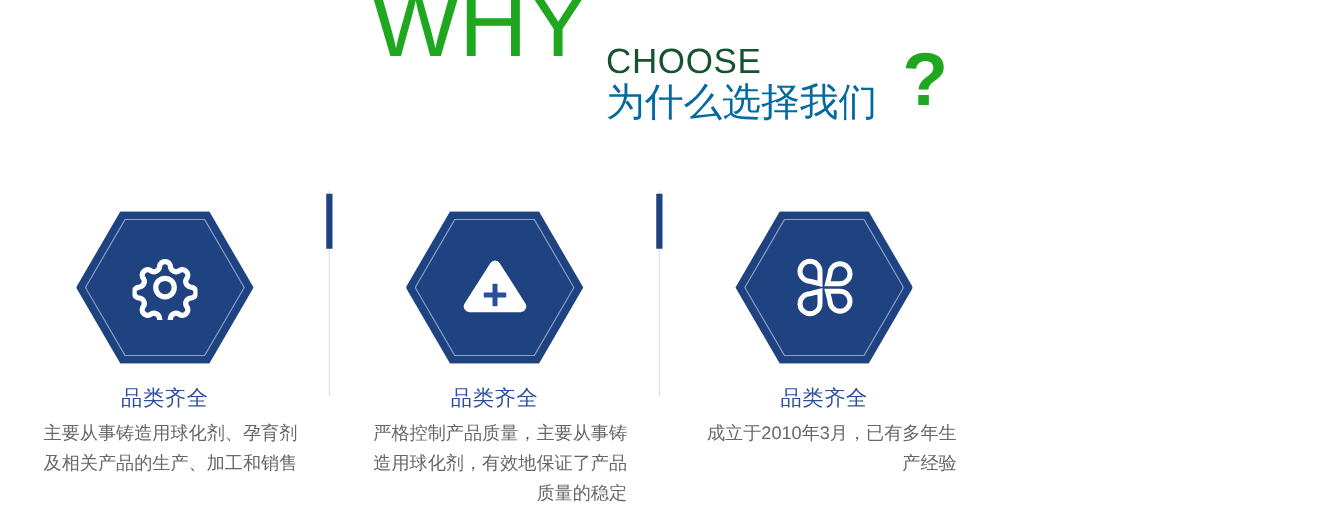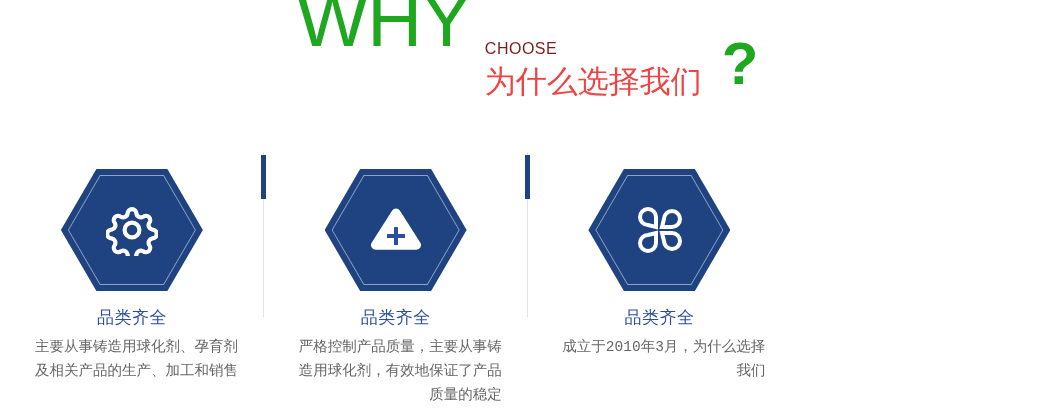--- a/index.html
+++ b/index.html
@@ -32,51 +32,50 @@
     letter-spacing:-1px;
     margin-top:-2px;
     font-family:"Liberation Sans","DejaVu Sans",sans-serif;
   }
   .stacked{
     display:flex;
     flex-direction:column;
     margin-top:2px;
   }
   .choose{
-    font-size:16px;
+    font-size:28px;
     line-height:26px;
-    color:#7f1d1d;
+    color:#14532d;
     letter-spacing:0.5px;
     margin-top:48px;
   }
   .cn-title{
     font-size:31px;
     line-height:36px;
-    color:#ef4444;
+    color:#0369a1;
     letter-spacing:0px;
     margin-top:2px;
     white-space:nowrap;
   }
   .qmark{
     font-size:60px;
     line-height:60px;
     font-weight:bold;
     color:#1fa81f;
     align-self:flex-end;
     margin-bottom:6px;
     margin-left:6px;
   }
 
   
   .cols{
     position:absolute;
     left:0;top:150px;
     width:1055px;height:266px;
     display:flex;
-    font-family:Liberation Mono, monospace;
   }
   .col{
     width:263.75px;
     position:relative;
     display:flex;
     flex-direction:column;
     align-items:center;
   }
 
   
@@ -221,17 +220,17 @@
           <g fill="none" stroke="#ffffff" stroke-width="4">
             <path d="M22 22 L22 12 a8 8 0 1 0 -8 8 Z"></path>
             <path d="M28 22 L38 22 a8 8 0 1 0 -8 -8 Z"></path>
             <path d="M22 28 L22 38 a8 8 0 1 1 -8 -8 Z"></path>
             <path d="M28 28 L38 28 a8 8 0 1 1 -8 8 Z"></path>
           </g>
         </svg>
       </div>
     </div>
     <div class="col-title">品类齐全</div>
-    <div class="col-desc">成立于2010年3月，为什么选择我们</div>
+    <div class="col-desc">成立于2010年3月，已有多年生产经验</div>
   </div>
 
 
 </div>
 
 </body></html>

